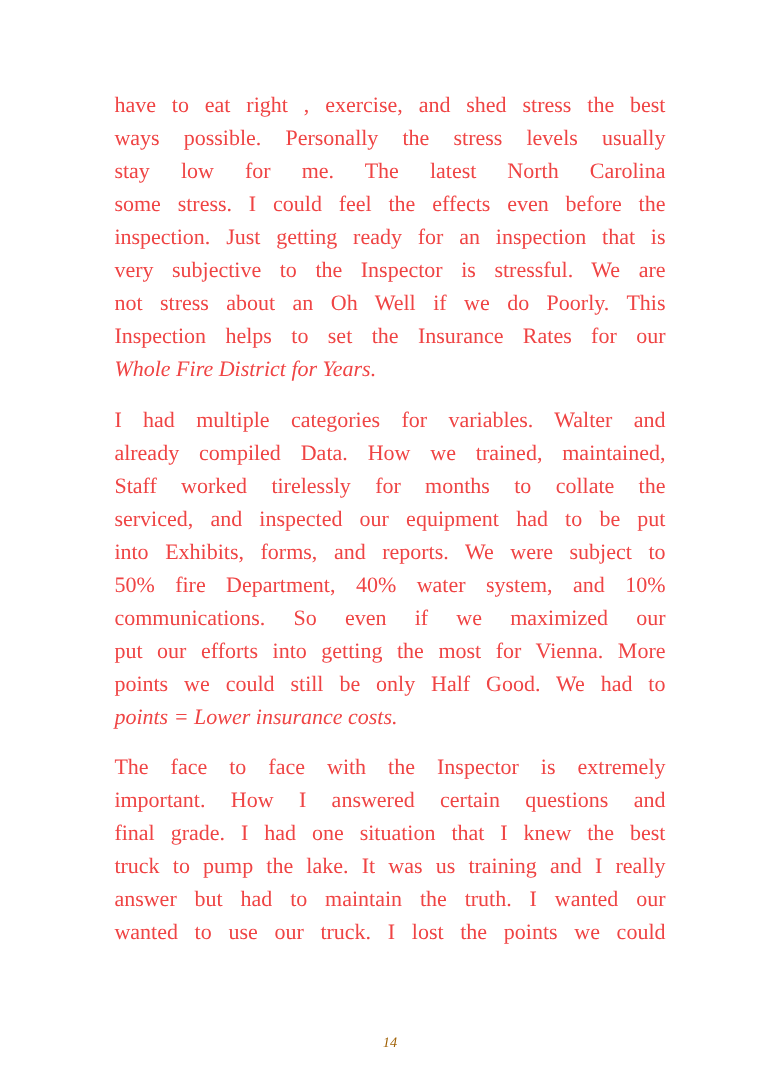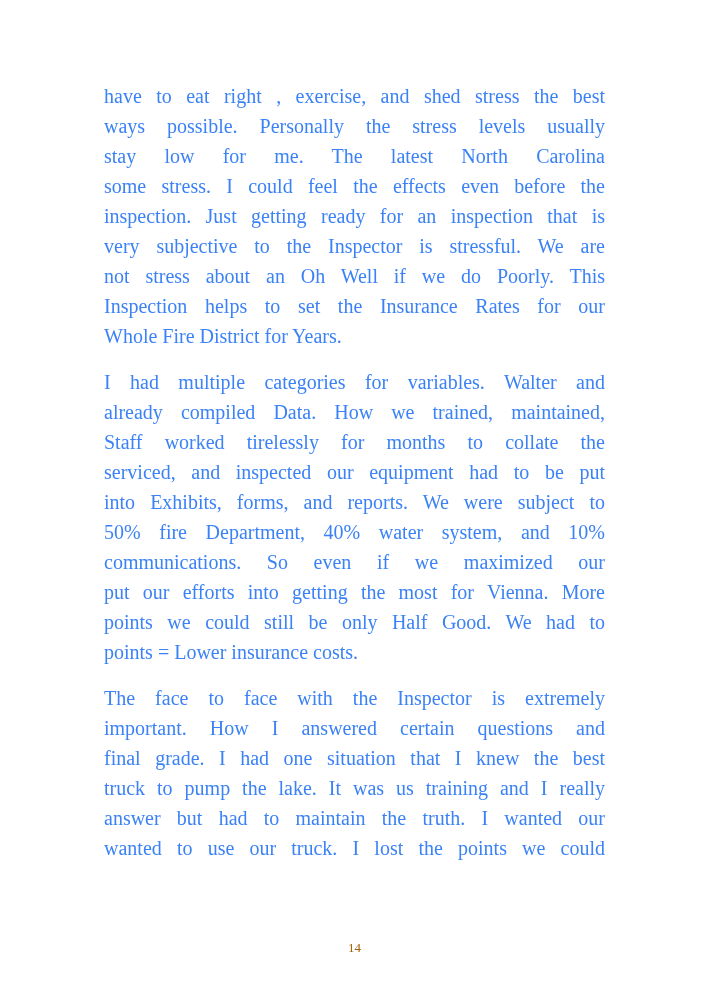--- a/index.html
+++ b/index.html
@@ -27,37 +27,38 @@
   .paragraph {
     margin: 0 0 16px 0;
   }
   .line {
     text-align: justify;
     text-align-last: justify;
     white-space: normal;
   }
   .line-last {
     text-align-last: left;
+    font-style: italic;
   }
   .page-number {
     position: absolute;
     left: 0;
     right: 0;
     top: 940px;
     text-align: center;
     font-size: 13px;
     line-height: 16px;
     color: #8a8a8a;
   }
 </style>
 </head>
 <body>
 
 <div class="page">
-  <div class="text-block" style="color: #3b82f6;">
+  <div class="text-block" style="color: #ef4444;">
       <div class="paragraph">
         <div class="line">have to eat right , exercise, and shed stress the best</div>
         <div class="line">ways possible. Personally the stress levels usually</div>
         <div class="line">stay low for me. The latest North Carolina</div>
         <div class="line">some stress. I could feel the effects even before the</div>
         <div class="line">inspection. Just getting ready for an inspection that is</div>
         <div class="line">very subjective to the Inspector is stressful. We are</div>
         <div class="line">not stress about an Oh Well if we do Poorly. This</div>
         <div class="line">Inspection helps to set the Insurance Rates for our</div>
         <div class="line line-last">Whole Fire District for Years.</div>
@@ -76,14 +77,14 @@
       </div>
       <div class="paragraph">
         <div class="line">The face to face with the Inspector is extremely</div>
         <div class="line">important. How I answered certain questions and</div>
         <div class="line">final grade. I had one situation that I knew the best</div>
         <div class="line">truck to pump the lake. It was us training and I really</div>
         <div class="line">answer but had to maintain the truth. I wanted our</div>
         <div class="line">wanted to use our truck. I lost the points we could</div>
       </div>
     </div>
-  <div class="page-number" style="color: #a16207;">14</div>
+  <div class="page-number" style="color: #a16207; font-style: italic;">14</div>
 </div>
 
 </body></html>

